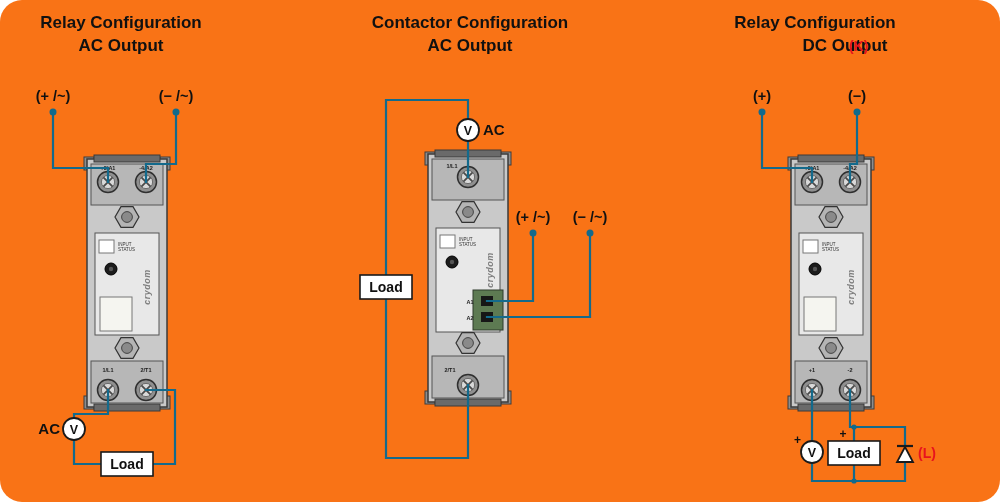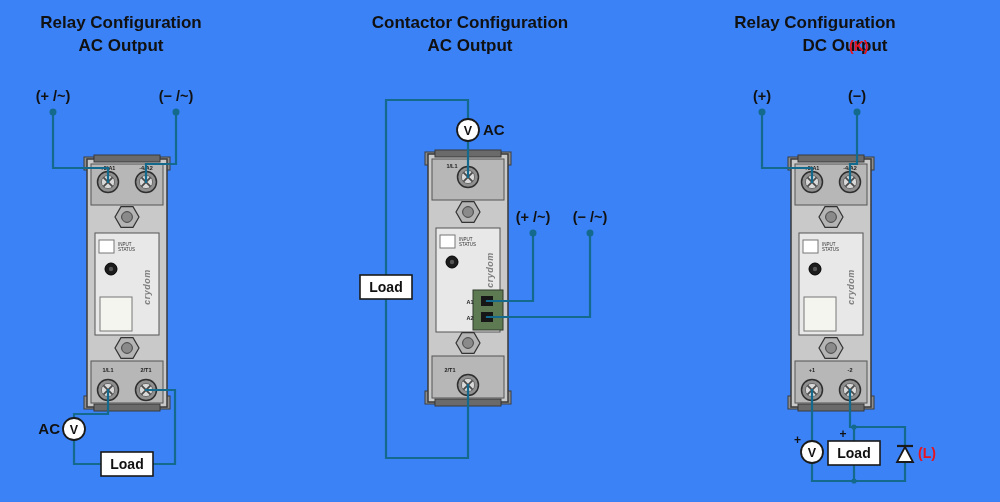--- a/index.html
+++ b/index.html
@@ -1,17 +1,17 @@
 <!DOCTYPE html>
 <html style="--wire: #136a8c; --red: #e8131d;"><head>
 <meta charset="utf-8">
 <style>
   :root { --wire:#136a8c; --red:#e8131d; }
   html,body { margin:0; padding:0; background:#fff; }
-  .canvas { width:1000px; height:502px; position:relative; background:#3b82f6; }
+  .canvas { width:1000px; height:502px; position:relative; background:#f97316;border-radius:22px; }
   svg { display:block; }
   text { font-family:"Liberation Sans", sans-serif; }
   .dtitle   { font-size:17px; font-weight:bold; fill:#111; text-anchor:middle; }
   .wlabel   { font-size:14.5px; font-weight:bold; fill:#111; text-anchor:middle; }
   .meterltr { font-size:12.5px; font-weight:bold; fill:#111; text-anchor:middle; }
   .sidelbl  { font-size:15px; font-weight:bold; fill:#111; }
   .loadlbl  { font-size:14px; font-weight:bold; fill:#111; text-anchor:middle; }
   .tinylbl  { font-size:5.5px; font-weight:bold; fill:#1a1a1a; text-anchor:middle; }
   .microlbl { font-size:4.5px; fill:#333; }
   .brand    { font-size:9px; font-style:italic; font-weight:bold; fill:#7d7d7d; text-anchor:middle; letter-spacing:.5px; }

